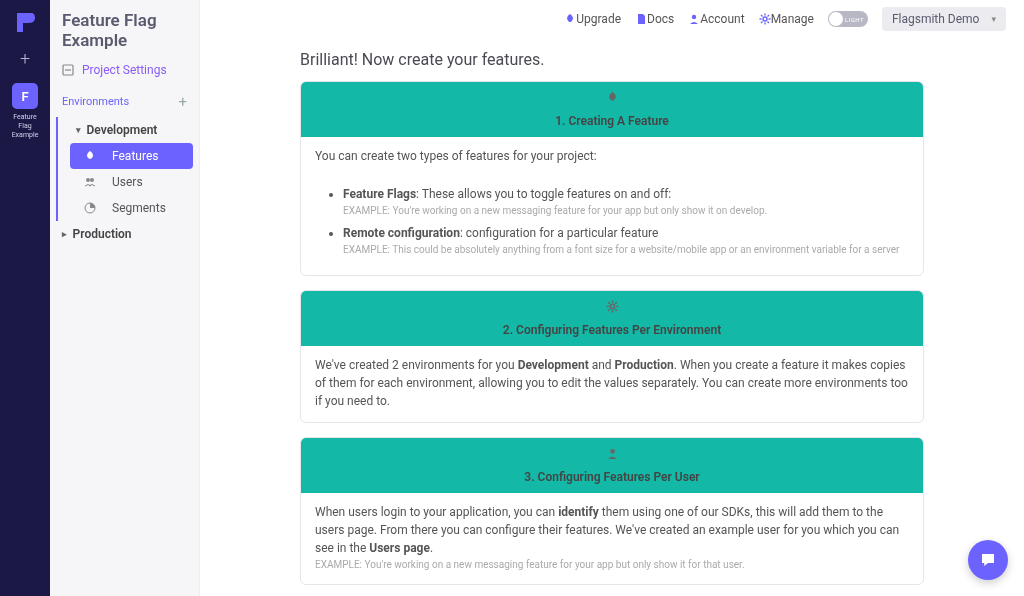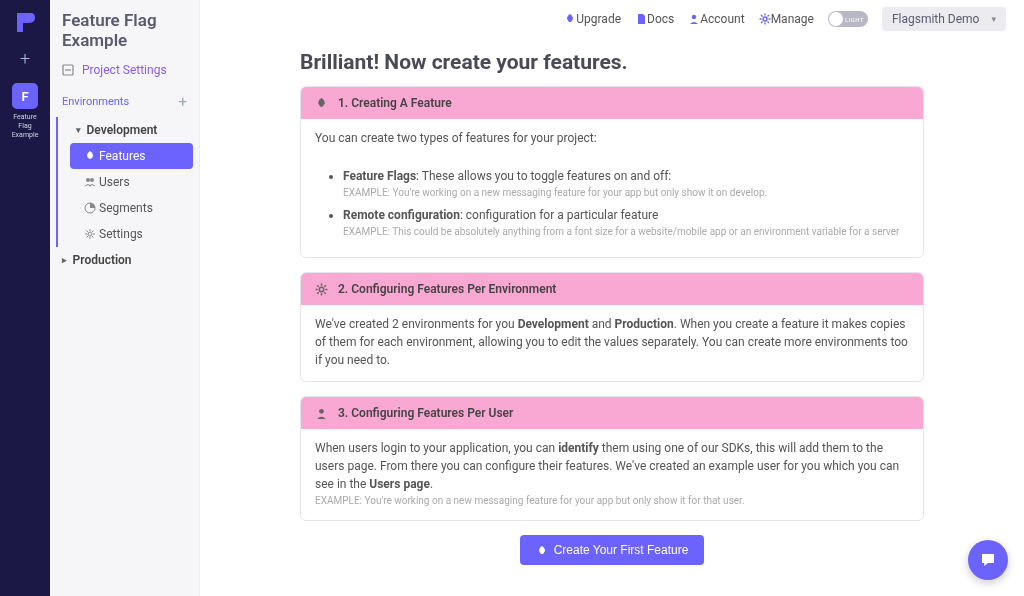--- a/index.html
+++ b/index.html
@@ -14,39 +14,39 @@
 
 .sidebar { position: absolute; left: 50px; top: 0; width: 150px; height: 596px; background: #f6f6f8; border-right: 1px solid #eee; display: flex; flex-direction: column; }
 .sidebar .title { font-size: 17px; font-weight: 600; color: #5a5a6e; padding: 10px 12px 6px 12px; line-height: 1.2; }
 .sidebar .row { display: flex; align-items: center; padding: 6px 12px; font-size: 12px; color: #8b5cf6; cursor: pointer; gap: 8px; }
 .sidebar .row .ic { width: 12px; height: 12px; display: inline-flex; align-items: center; justify-content: center; }
 .sidebar .envh { display: flex; align-items: center; justify-content: space-between; padding: 10px 12px 6px 12px; font-size: 11px; color: #6c63ff; }
 .sidebar .envh .plusmini { color: #9aa; font-size: 15px; font-weight: 400; cursor: pointer; }
 .sidebar .tree { flex: 1; overflow: auto; }
 .sidebar .envnode { padding: 6px 12px 6px 18px; font-size: 12px; color: #444; font-weight: 600; display: flex; align-items: center; gap: 6px; cursor: pointer; }
 .sidebar .envnode .caret { font-size: 9px; color: #666; }
-.sidebar .sub { padding: 6px 12px 6px 26px; font-size: 12px; color: #555; display: flex; align-items: center; gap: 3px; cursor: pointer; }
+.sidebar .sub { padding: 6px 12px 6px 26px; font-size: 12px; color: #555; display: flex; align-items: center; gap: 16px; cursor: pointer; }
 .sidebar .sub .ic { width: 12px; height: 12px; display: inline-flex; align-items: center; justify-content: center; color: #888; }
 .sidebar .sub.active { background: #6c63ff; color: #fff; border-radius: 4px; margin-left: 12px; margin-right: 6px; padding-left: 14px; }
 .sidebar .sub.active .ic { color: #fff; }
 .sidebar .bottom { border-top: 1px solid #eee; }
 .sidebar .indent-bar { border-left: 2px solid #6c63ff; margin-left: 6px; }
 
 .topbar { position: absolute; left: 200px; top: 0; right: 0; height: 38px; display: flex; align-items: center; justify-content: flex-end; gap: 14px; padding: 0 18px; font-size: 12px; color: #555; }
 .topbar .link { display: flex; align-items: center; cursor: pointer; }
 .topbar .link .ic { width: 12px; height: 12px; display: inline-flex; align-items: center; justify-content: center; color: #6c63ff; }
 .topbar .toggle { width: 40px; height: 16px; border-radius: 9px; background: #b8b8c4; position: relative; display: flex; align-items: center; cursor: pointer; }
 .topbar .toggle .knob { width: 14px; height: 14px; border-radius: 50%; background: #fff; position: absolute; left: 1px; top: 1px; }
 .topbar .toggle .tlabel { font-size: 6px; letter-spacing: 0.5px; color: #fff; margin-left: 17px; }
 .topbar .org { background: #ececf0; border-radius: 4px; padding: 5px 10px; display: flex; align-items: center; gap: 12px; cursor: pointer; color: #5a5a6e; }
 
 .main { position: absolute; left: 200px; top: 38px; right: 0; bottom: 0; overflow: auto; padding: 12px 100px 30px 100px; }
-.main h1 { font-size: 21px; font-weight: 700; color: #4a4a55; margin-bottom: 12px; }
+.main h1 { font-size: 16px; font-weight: 400; color: #4a4a55; margin-bottom: 12px; }
 .card { border: 1px solid #e5e5ea; border-radius: 6px; margin-bottom: 14px; overflow: hidden; }
-.card .chead { background: #f9a8d4; padding: 9px 14px; display: flex; align-items: center; gap: 10px; font-size: 12px; font-weight: 600; color: #444; }
+.card .chead { background: #14b8a6; padding: 9px 14px; display: flex; align-items: center; gap: 10px; font-size: 12px; font-weight: 600; color: #444; flex-direction: column; }
 .card .chead .ic { width: 13px; height: 13px; display: inline-flex; align-items: center; justify-content: center; color: #666; }
 .card .cbody { padding: 10px 14px 12px 14px; font-size: 12px; color: #555; line-height: 1.5; }
 .card .cbody ul { padding-left: 28px; margin-top: 20px; }
 .card .cbody li { margin-bottom: 6px; }
 .card .cbody .ex { font-size: 10px; color: #aaa; }
 .cta { display: flex; justify-content: center; }
 .cta button { background: #6c63ff; color: #fff; border: none; border-radius: 4px; padding: 8px 16px; font-size: 12px; font-weight: 500; cursor: pointer; display: flex; align-items: flex-end; gap: 6px; }
 
 .chatfab { position: absolute; right: 16px; bottom: 16px; width: 40px; height: 40px; border-radius: 50%; background: #6c63ff; display: flex; align-items: center; justify-content: center; cursor: pointer; box-shadow: 0 3px 8px rgba(0,0,0,0.2); }
 .chatfab svg { width: 18px; height: 18px; }
@@ -111,29 +111,20 @@
         <span>Users</span>
       </div>
       <div class="sub">
         <span class="ic">
             <svg viewBox="0 0 12 12" width="12" height="12">
               <path d="M6 6 L6 1 A5 5 0 0 1 11 6 Z" fill="currentColor"></path>
               <circle cx="6" cy="6" r="5" fill="none" stroke="currentColor"></circle>
             </svg>
           </span>
         <span>Segments</span>
-      </div>
-      <div class="sub">
-        <span class="ic">
-            <svg viewBox="0 0 12 12" width="12" height="12">
-              <circle cx="6" cy="6" r="2" fill="none" stroke="currentColor"></circle>
-              <path d="M6 1 L6 3 M6 9 L6 11 M1 6 L3 6 M9 6 L11 6 M2.5 2.5 L4 4 M8 8 L9.5 9.5 M9.5 2.5 L8 4 M4 8 L2.5 9.5" stroke="currentColor"></path>
-            </svg>
-          </span>
-        <span>Settings</span>
       </div>
     </div>
     <div class="envnode" style="padding-left:12px">
       <span class="caret">▸</span>
       <span>Production</span>
     </div>
   </div>
 
 </div>
 

